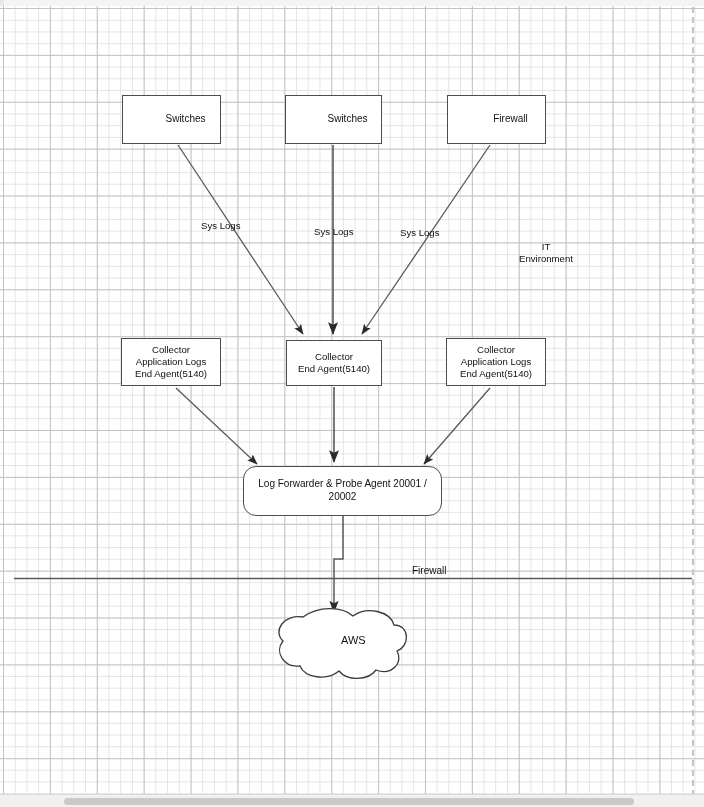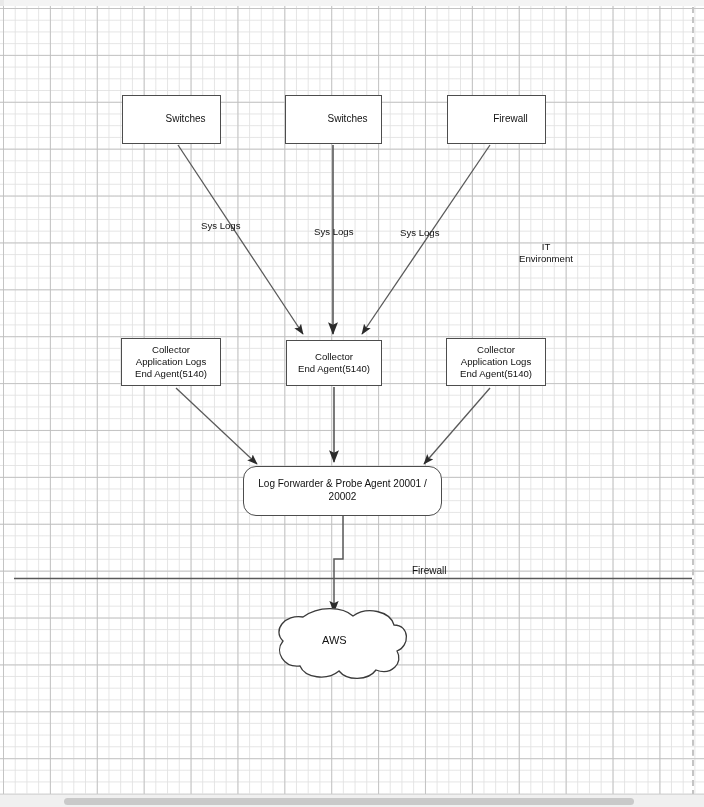--- a/index.html
+++ b/index.html
@@ -122,21 +122,21 @@
   
   .free-label {
     position: absolute;
     color: #111111;
     white-space: pre-line;
     line-height: 1.3;
   }
   .label-syslog { font-size: 9.6px; }
   .label-env    { font-size: 9.6px; text-align: center; }
   .label-fw     { font-size: 10px; }
-  .label-aws    { font-size: 11px; }
+  .label-aws    { font-size: 11px; margin-left: 19px; }
 </style>
 </head>
 <body>
 
 <div id="canvas-root">
 
   <div class="top-strip"></div>
   <div class="left-edge"></div>
 
   <div class="grid-surface"></div>

